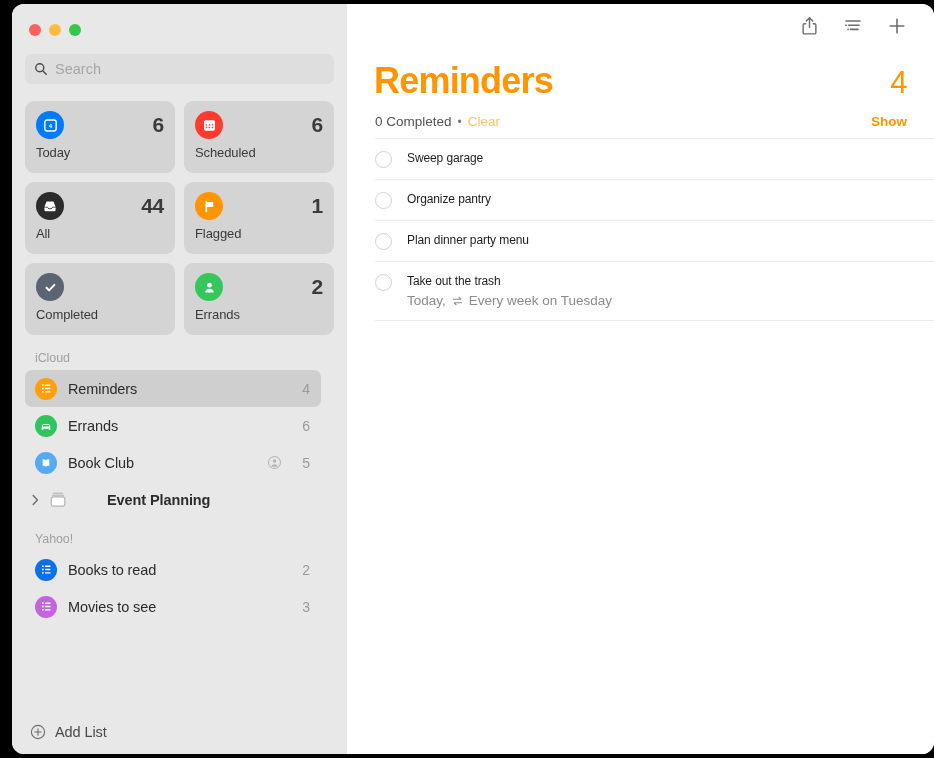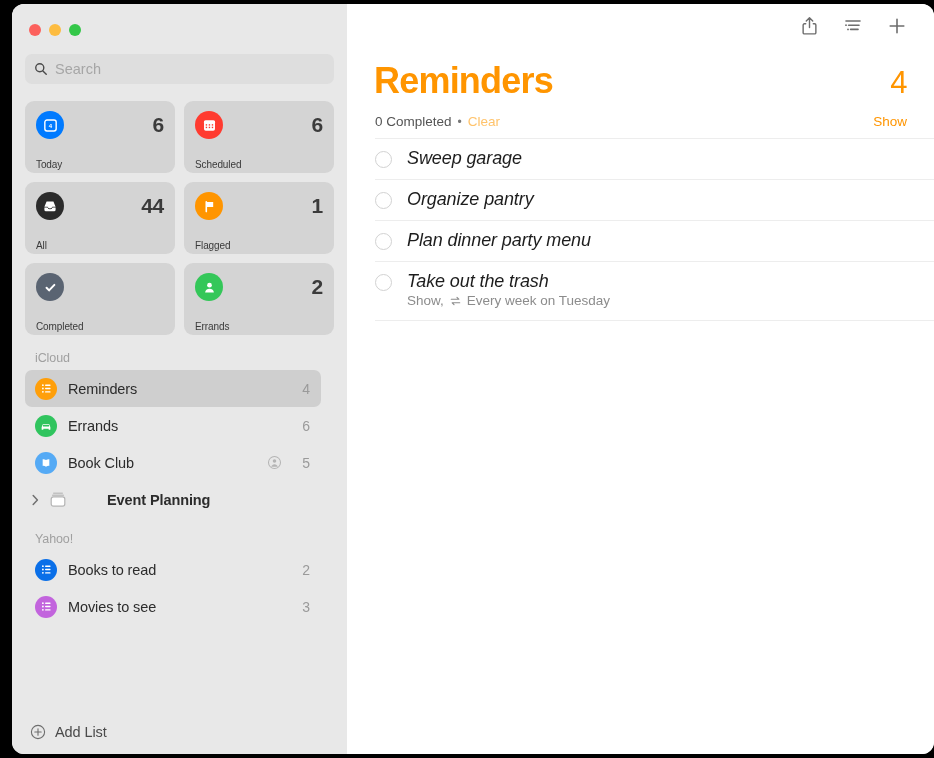--- a/index.html
+++ b/index.html
@@ -84,23 +84,23 @@
     justify-content: center;
     flex: 0 0 28px;
   }
   .smart-count {
     font-size: 21px;
     font-weight: bold;
     color: #3b3b3b;
     letter-spacing: -0.3px;
   }
   .smart-label {
-    font-size: 10px;
+    font-size: 13px;
     color: #3a3a3a;
-    margin-top: 20px;
+    margin-top: 6px;
     letter-spacing: -0.1px;
   }
 
   
   .lists-scroll {
     flex: 1;
     padding: 16px 26px 0 13px;
     overflow: hidden;
   }
   .account-header {
@@ -223,21 +223,21 @@
     color: #545454;
     display: flex;
     align-items: center;
     gap: 6px;
   }
   .dot-sep { color: #777; font-size: 12px; }
   .clear-link { color: #ffc36b; }
   .show-link {
     font-size: 13.5px;
     color: #ff9500;
-    font-weight: normal;
+    font-weight: bold;
   }
   .items {
     margin-top: 9px;
     padding: 0 0 0 28px;
   }
   .item {
     display: flex;
     align-items: flex-start;
     gap: 15px;
     padding: 11px 0 11px 0;
@@ -248,25 +248,24 @@
   .checkbox {
     width: 17px; height: 17px;
     border: 1.5px solid #d2d2d2;
     border-radius: 50%;
     flex: 0 0 17px;
     margin-top: 1px;
     background: #fff;
   }
   .item-texts { display: flex; flex-direction: column; gap: 3px; }
   .item-title {
-    font-size: 18px;
+    font-size: 12px;
     color: #1d1d1d;
     letter-spacing: -0.1px;
     line-height: 17px;
-    font-style: italic;
   }
   .item-sub {
     font-size: 13.5px;
     color: #8c8c8c;
     display: flex;
     align-items: center;
     gap: 5px;
     line-height: 16px;
   }
 </style>
@@ -561,21 +560,21 @@
         <div class="item-texts">
           <span class="item-title">Plan dinner party menu</span>
         </div>
       </div>
 
       <div class="item">
         <div class="checkbox"></div>
         <div class="item-texts">
           <span class="item-title">Take out the trash</span>
           <span class="item-sub">
-            <span>Show,</span>
+            <span>Today,</span>
             <svg width="13" height="12" viewBox="0 0 14 13">
               <path d="M2.4 4.6h8.2l-2-2" fill="none" stroke="#8c8c8c" stroke-width="1.2" stroke-linecap="round" stroke-linejoin="round"></path>
               <path d="M11.6 8.4H3.4l2 2" fill="none" stroke="#8c8c8c" stroke-width="1.2" stroke-linecap="round" stroke-linejoin="round"></path>
             </svg>
             <span>Every week on Tuesday</span>
           </span>
         </div>
       </div>
 
     </div>

